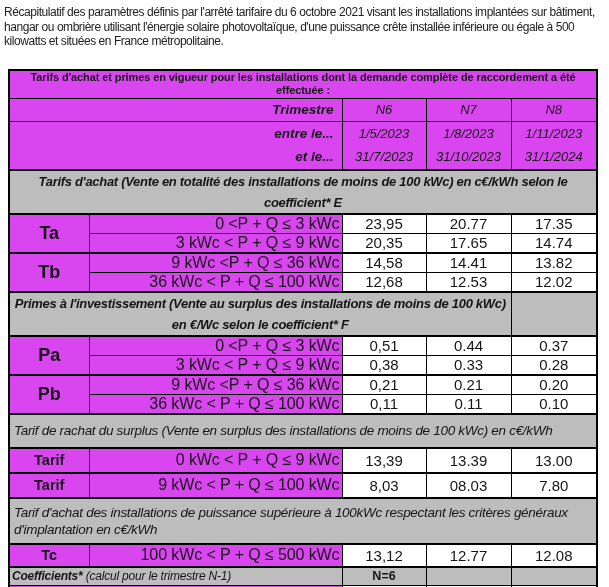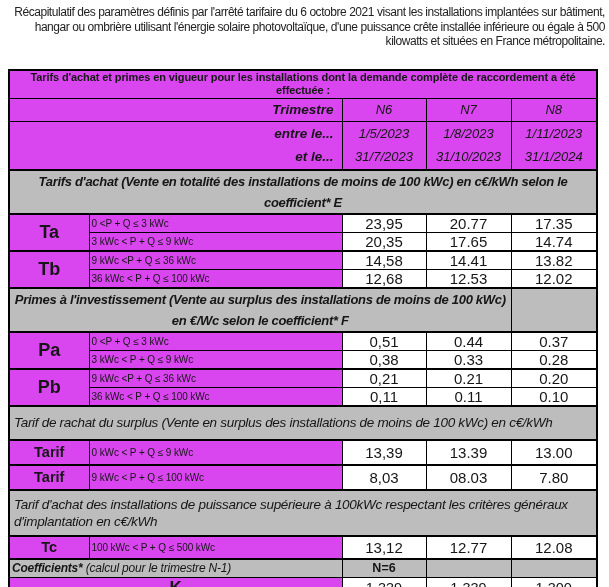--- a/index.html
+++ b/index.html
@@ -10,21 +10,21 @@
     height: 587px;
     overflow: hidden;
     background: #ffffff;
     font-family: "Liberation Sans", sans-serif;
     color: #161616;
   }
   .title {
     position: absolute;
     top: 5px; left: 4px; right: 4px;
     height: 58px;
-    text-align: right;
+    text-align: left;
     font-size: 12px;
     line-height: 14.5px;
     letter-spacing: -0.45px;
     color: #222222;
     overflow: hidden;
   }
   table.tariff {
     position: absolute;
     top: 69px; left: 8px;
     width: 590px;
@@ -93,22 +93,22 @@
     letter-spacing: -0.3px;
   }
   .h34 { height: 34px; }
   .h44 { height: 46px; }
   .glabel {
     font-weight: bold;
     font-size: 18px;
     text-align: center;
   }
   .range {
-    font-size: 10px;
-    text-align: left;
+    font-size: 16px;
+    text-align: right;
     height: 17px;
     letter-spacing: -0.1px;
   }
   .val {
     font-size: 15px;
     text-align: center;
     background: #ffffff;
   }
   .rlabel {
     font-weight: bold;

